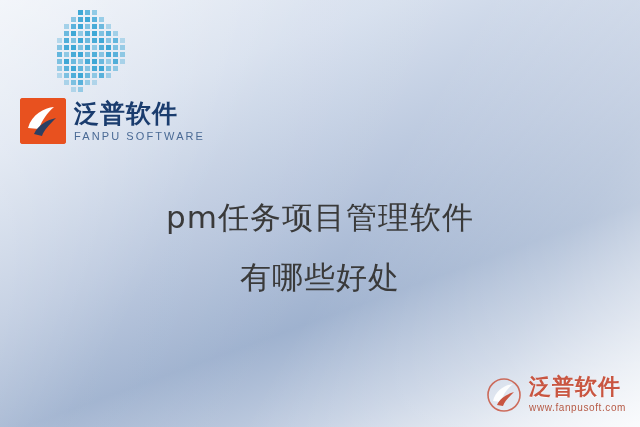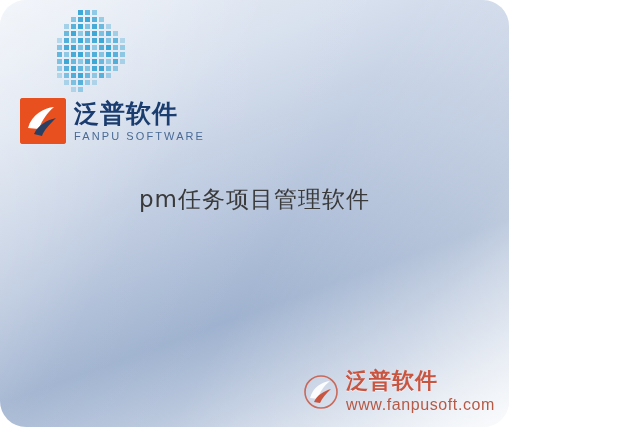--- a/index.html
+++ b/index.html
@@ -7,25 +7,24 @@
     padding: 0;
   }
   body {
     width: 640px;
     height: 427px;
     font-family: "Liberation Sans", sans-serif;
     overflow: hidden;
   }
   .slide {
     position: relative;
-    width: 509px;
+    width: 640px;
     height: 427px;
     background: linear-gradient(160deg, #e9eef6 0%, #d7e0ee 22%, #b8c6dd 48%, #9fb2cf 66%, #c3cfe2 82%, #e8edf4 96%, #f2f5f9 100%);
     overflow: hidden;
-    border-radius: 26px;
   }
   
   .slide::after {
     content: "";
     position: absolute;
     left: 0; top: 0; right: 0; bottom: 0;
     background: linear-gradient(120deg, rgba(255,255,255,0.45) 0%, rgba(255,255,255,0.05) 35%, rgba(255,255,255,0.0) 55%, rgba(255,255,255,0.25) 80%, rgba(255,255,255,0.6) 100%);
     pointer-events: none;
   }
 
@@ -84,25 +83,26 @@
   .title-wrap {
     position: absolute;
     left: 0;
     right: 0;
     top: 178px;
     text-align: center;
     z-index: 3;
   }
   .title-line {
     font-family: "DejaVu Sans", sans-serif;
-    font-size: 23px;
+    font-size: 31px;
     color: #3a3a3a;
     letter-spacing: 1px;
     line-height: 42px;
     white-space: nowrap;
+    margin-top: 18px;
   }
 
   
   .watermark {
     position: absolute;
     right: 14px;
     bottom: 14px;
     display: flex;
     align-items: center;
     gap: 8px;
@@ -120,21 +120,21 @@
     line-height: 1;
   }
   .wm-cn {
     font-size: 22px;
     font-weight: bold;
     color: #c8503a;
     letter-spacing: 1px;
     text-shadow: 0 1px 0 rgba(255,255,255,0.6);
   }
   .wm-url {
-    font-size: 16px;
+    font-size: 10px;
     color: #b4543f;
     letter-spacing: 0.6px;
     margin-top: 5px;
   }
 </style>
 </head>
 <body>
 
 <div class="slide">
 
@@ -242,20 +242,21 @@
       </div>
       <div class="brand-text">
         <span class="brand-cn">泛普软件</span>
         <span class="brand-en">FANPU SOFTWARE</span>
       </div>
     </div>
   </div>
 
   <div class="title-wrap">
     <div class="title-line">pm任务项目管理软件</div>
+    <div class="title-line">有哪些好处</div>
   </div>
 
   <div class="watermark">
     <svg class="wm-mark" viewBox="0 0 34 34">
       <circle cx="17" cy="17" r="16" fill="none" stroke="#c8503a" stroke-width="1.6" opacity="0.85"></circle>
       <path d="M6 23 C9 12, 18 7, 26 6 C20 11, 16 16, 14 24 Z" fill="#ffffff" opacity="0.95"></path>
       <path d="M10 27 C13 20, 20 16, 27 14 C22 19, 18 23, 16 28 Z" fill="#c8503a"></path>
     </svg>
     <div class="wm-text">
       <span class="wm-cn">泛普软件</span>

